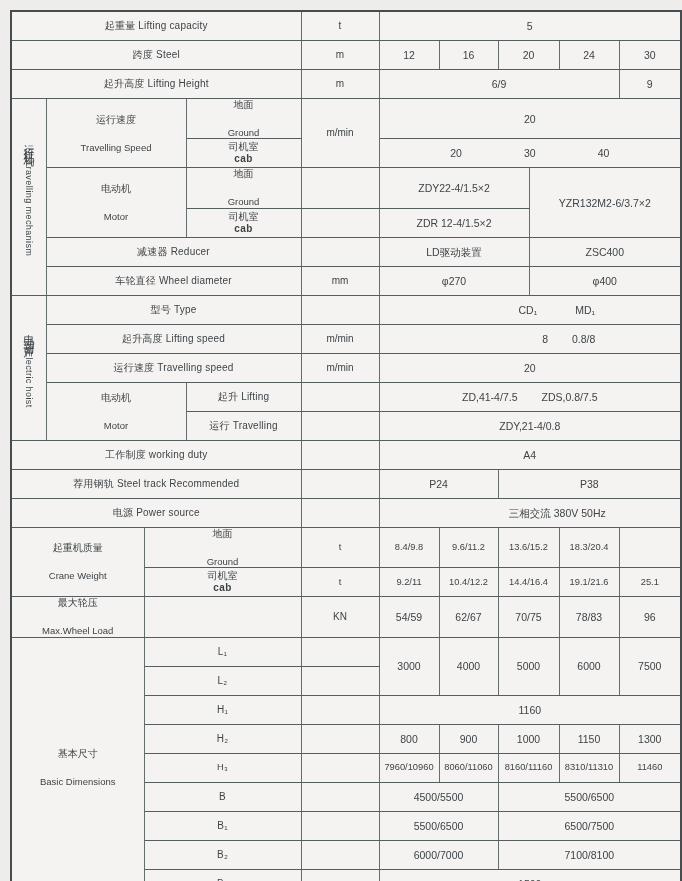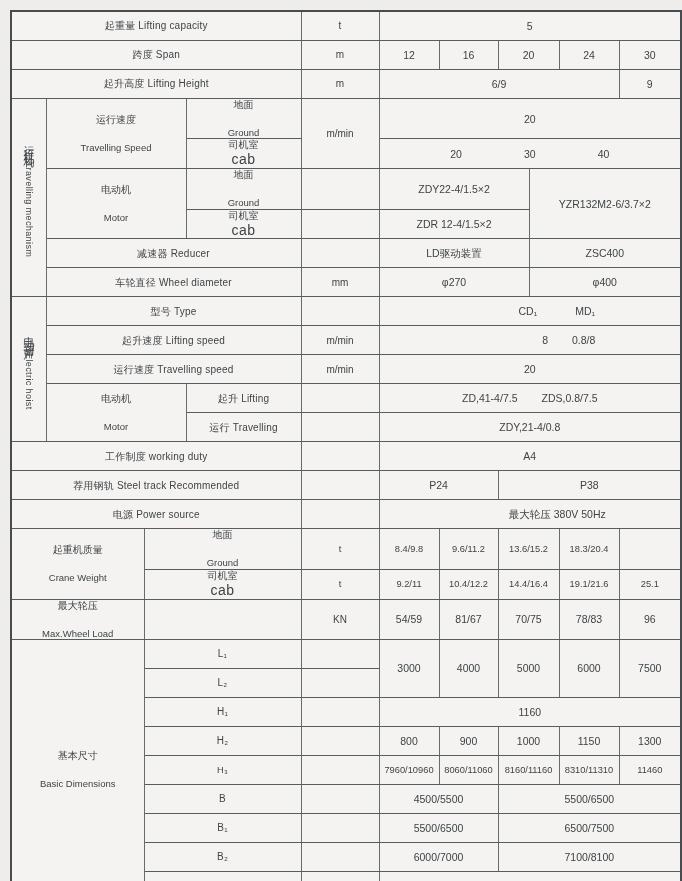--- a/index.html
+++ b/index.html
@@ -21,21 +21,21 @@
     border:1px solid var(--line);
     border-top:1.5px solid var(--lineh);
     border-bottom:1.5px solid var(--lineh);
     height:28px;padding:0 1px;text-align:center;vertical-align:middle;
     font-size:10.5px;line-height:1.15;overflow:hidden;
   }
   .lab{font-size:10px;letter-spacing:0.2px;}
   .l2{display:block;line-height:1.2;text-align:center;}
   .zh{font-size:10px;}
   .en{font-size:9.5px;margin-top:16px;}
-  .cab-en{font-size:14px;letter-spacing:0.5px;}
+  .cab-en{font-size:10px;letter-spacing:0.5px;font-weight:bold;}
   .unit{font-size:10px;}
   .val{font-size:10.5px;}
   .small td, td.small, .small{font-size:9.3px;}
   .vcell{padding:0;}
   .vlabel{writing-mode:vertical-rl;text-orientation:mixed;display:inline-block;line-height:1.1;}
   .vzh{font-size:11px;letter-spacing:4px;}
   .ven{font-size:9px;margin-top:10px;letter-spacing:0.4px;}
   .flexvals{display:flex;align-items:center;justify-content:center;}
   .gap62{gap:62px;}
   .gap48{gap:24px;}
@@ -63,21 +63,21 @@
 </colgroup>
 <tbody>
 
 <tr>
   <td colspan="4" class="lab">起重量 Lifting capacity</td>
   <td class="unit">t</td>
   <td colspan="6" class="val">5</td>
 </tr>
 
 <tr>
-  <td colspan="4" class="lab">跨度 Span</td>
+  <td colspan="4" class="lab">跨度 Steel</td>
   <td class="unit">m</td>
   <td class="val">12</td>
   <td class="val">16</td>
   <td colspan="2" class="val">20</td>
   <td class="val">24</td>
   <td class="val">30</td>
 </tr>
 
 <tr>
   <td colspan="4" class="lab">起升高度 Lifting Height</td>
@@ -161,21 +161,21 @@
   <td></td>
   <td colspan="6">
     <div class="flexvals gap38">
       <span class="val">CD₁</span>
       <span class="val">MD₁</span>
     </div>
   </td>
 </tr>
 
 <tr>
-  <td colspan="3" class="lab">起升速度 Lifting speed</td>
+  <td colspan="3" class="lab">起升高度 Lifting speed</td>
   <td class="unit">m/min</td>
   <td colspan="6">
     <div class="flexvals gap24">
       <span class="val">8</span>
       <span class="val">0.8/8</span>
     </div>
   </td>
 </tr>
 
 <tr>
@@ -214,21 +214,21 @@
 <tr>
   <td colspan="4" class="lab">荐用钢轨 Steel track Recommended</td>
   <td></td>
   <td colspan="2" class="val">P24</td>
   <td colspan="4" class="val">P38</td>
 </tr>
 
 <tr>
   <td colspan="4" class="lab">电源 Power source</td>
   <td></td>
-  <td colspan="6" class="val shift-r">最大轮压 380V 50Hz</td>
+  <td colspan="6" class="val shift-r">三相交流 380V 50Hz</td>
 </tr>
 
 <tr class="small">
   <td colspan="2" rowspan="2">
     <span class="l2 zh">起重机质量</span>
     <span class="l2 en">Crane Weight</span>
   </td>
   <td colspan="2">
     <span class="l2 zh">地面</span>
     <span class="l2 en">Ground</span>
@@ -255,21 +255,21 @@
 </tr>
 
 <tr>
   <td colspan="2">
     <span class="l2 zh">最大轮压</span>
     <span class="l2 en">Max.Wheel Load</span>
   </td>
   <td colspan="2"></td>
   <td class="unit">KN</td>
   <td class="val">54/59</td>
-  <td class="val">81/67</td>
+  <td class="val">62/67</td>
   <td colspan="2" class="val">70/75</td>
   <td class="val">78/83</td>
   <td class="val">96</td>
 </tr>
 
 <tr>
   <td colspan="2" rowspan="9">
     <span class="l2 zh">基本尺寸</span>
     <span class="l2 en">Basic Dimensions</span>
   </td>

